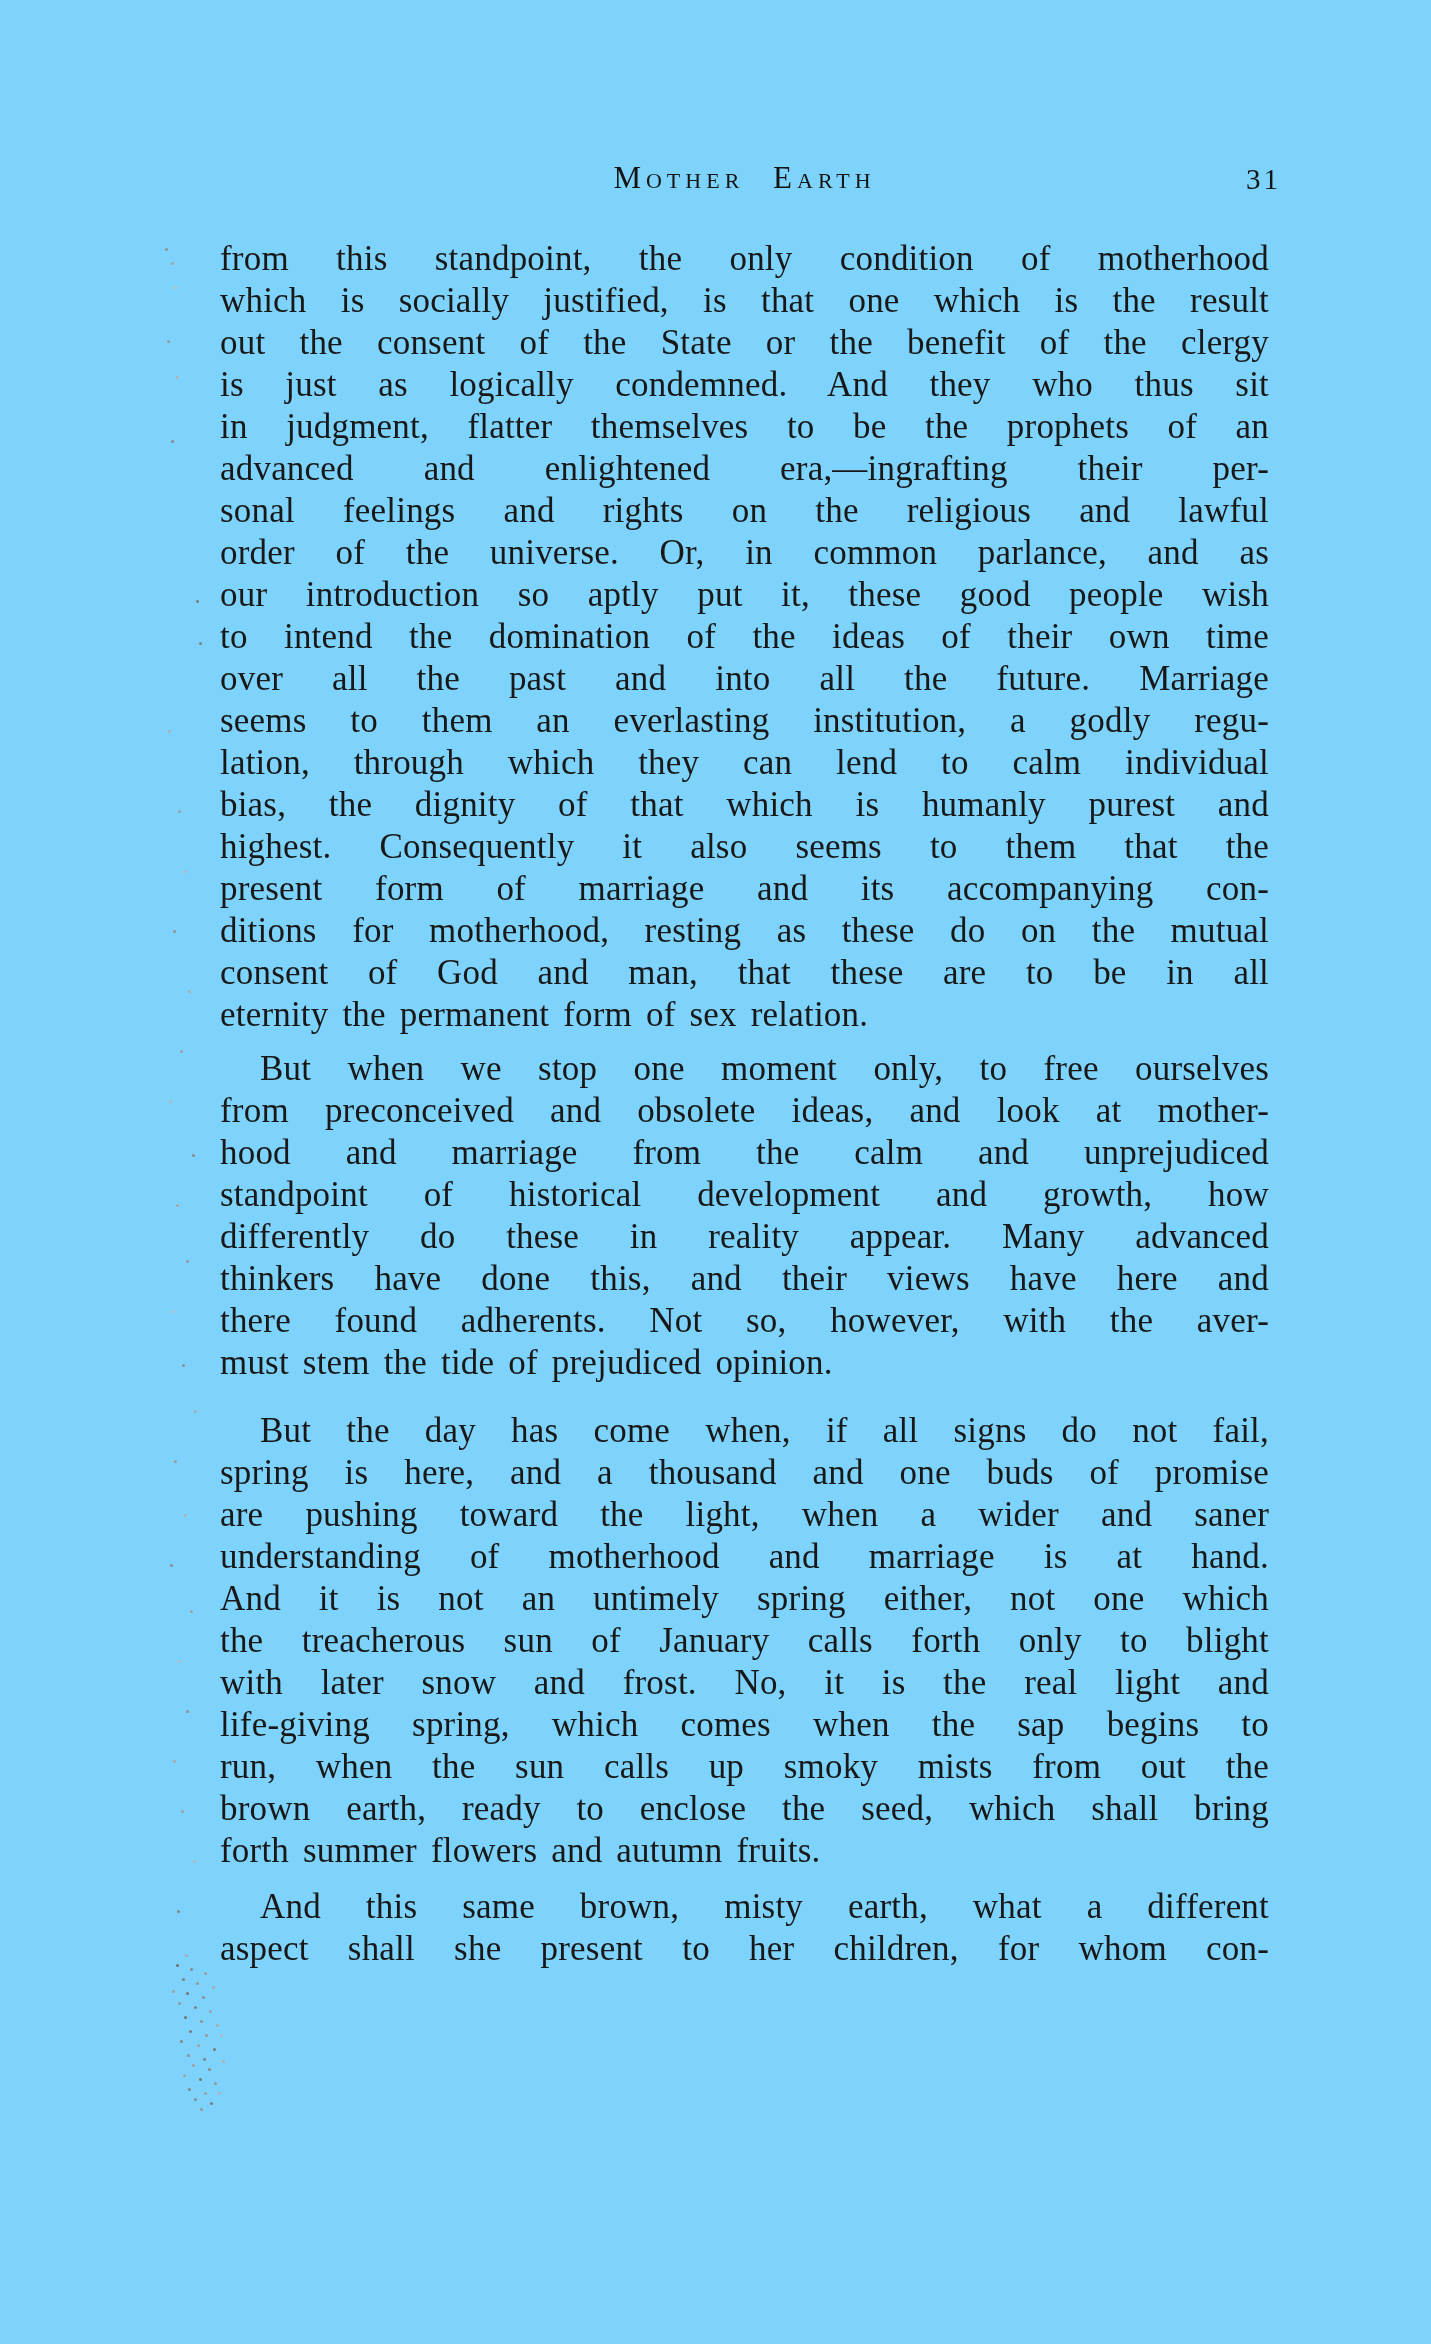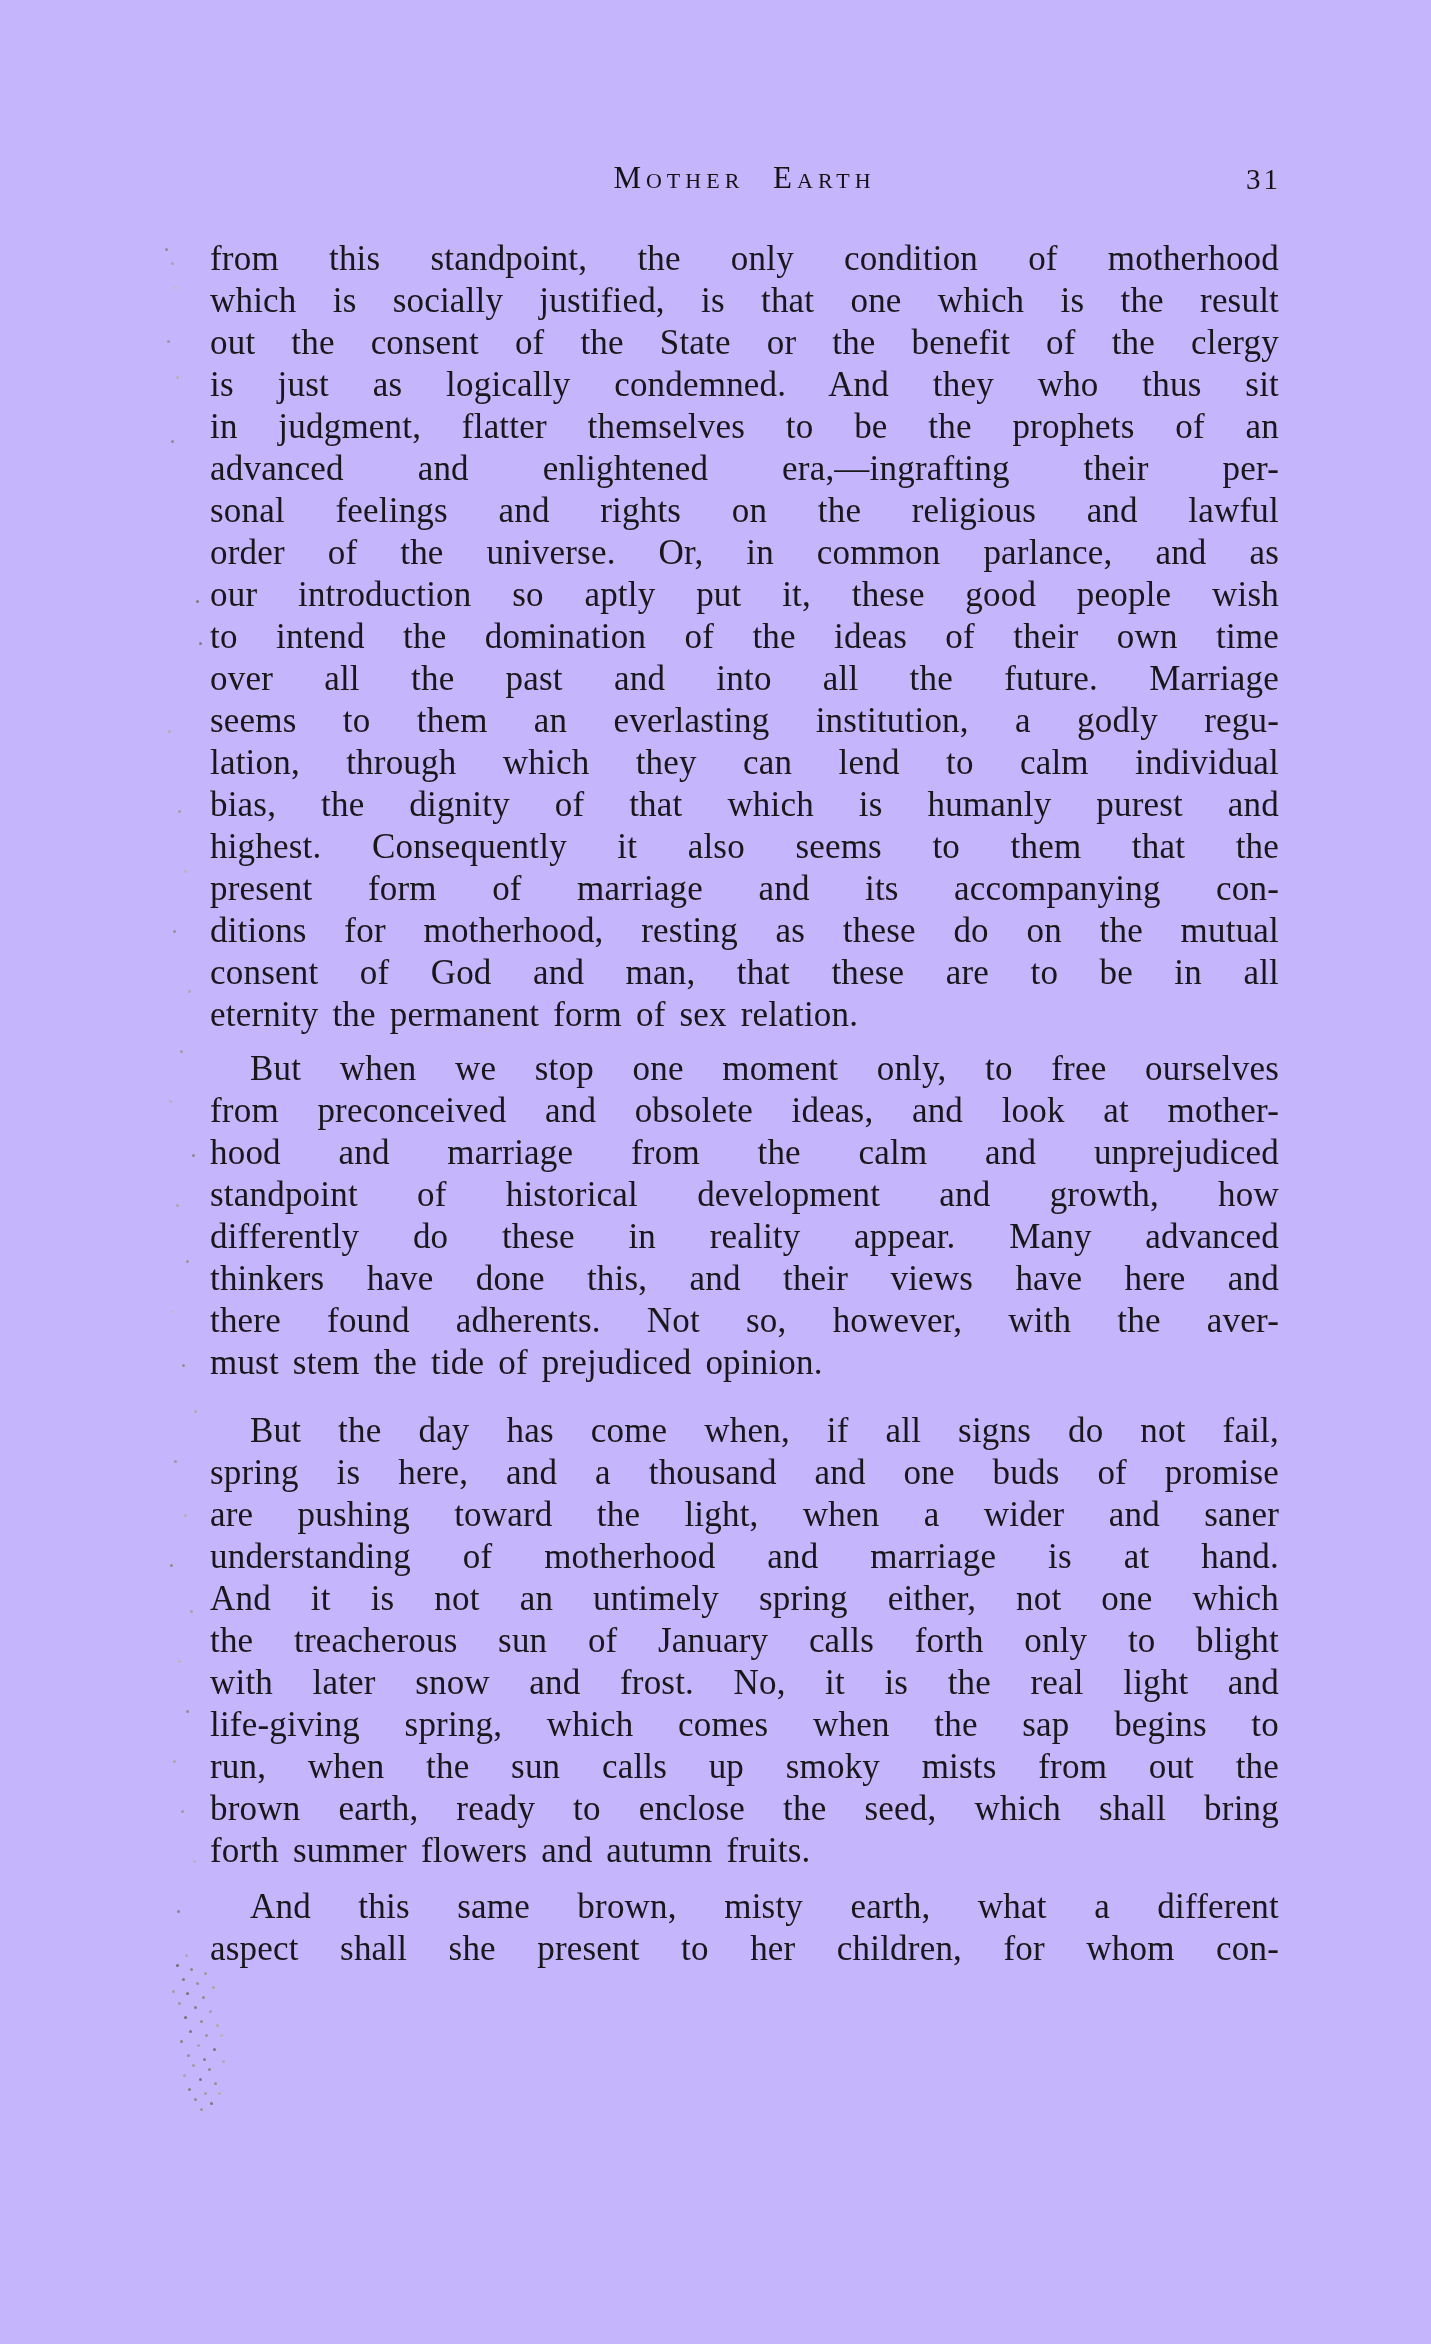--- a/index.html
+++ b/index.html
@@ -11,21 +11,21 @@
     width: 1431px;
     height: 2344px;
     position: relative;
     overflow: hidden;
     font-family: "Liberation Serif", "DejaVu Serif", serif;
     color: #181818;
   }
   .page {
     position: absolute;
     inset: 0;
-    background: #c4b5fd;
+    background: #7dd3fc;
     font-family: Liberation Serif, serif;
   }
   .content {
     position: absolute;
     left: 208px;
     width: 1073px;
     top: 160px;
   }
   .running-head {
     position: relative;
@@ -50,21 +50,21 @@
     font-size: 29px;
     letter-spacing: 3px;
     color: #141414;
   }
   .bodytext {
     font-size: 35px;
     line-height: 42px;
     letter-spacing: 0.2px;
     word-spacing: 2px;
   }
-  .paragraph { margin: 2px; }
+  .paragraph { margin: 12px; }
   .paragraph.space-small  { margin-top: 12px; }
   .paragraph.space-medium { margin-top: 14px; }
   .paragraph.space-large  { margin-top: 26px; }
   .line {
     text-align: justify;
     text-align-last: justify;
   }
   .line.last {
     text-align: right;
     text-align-last: left;

